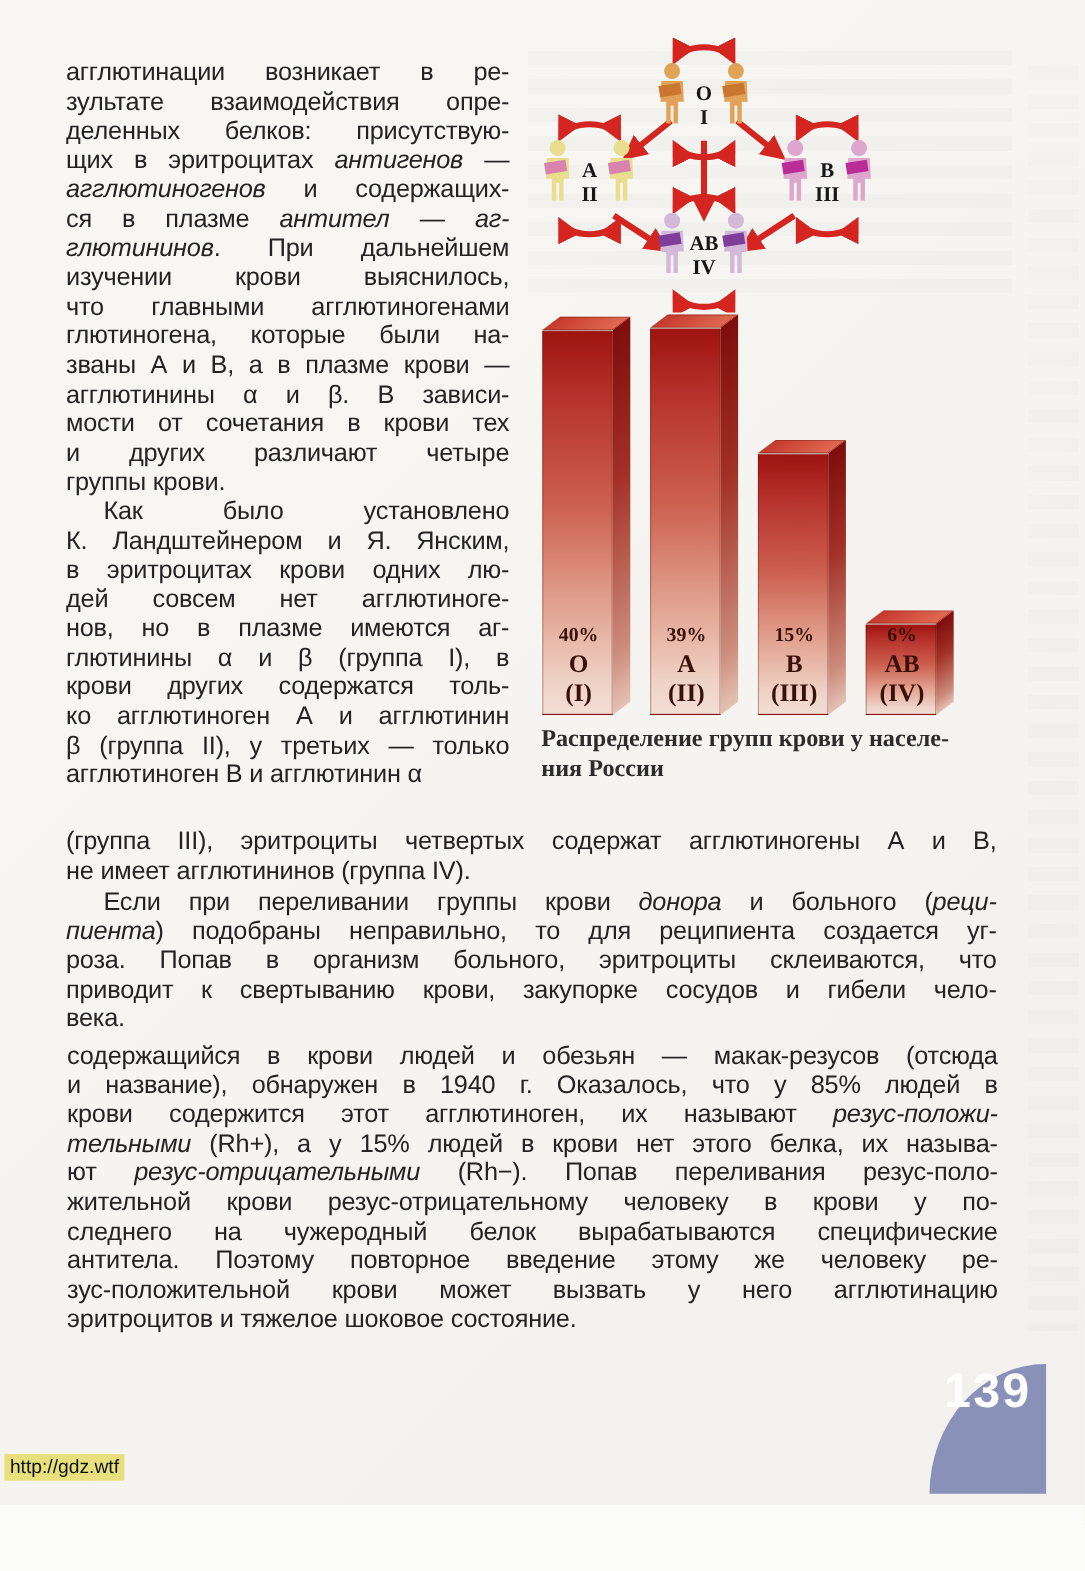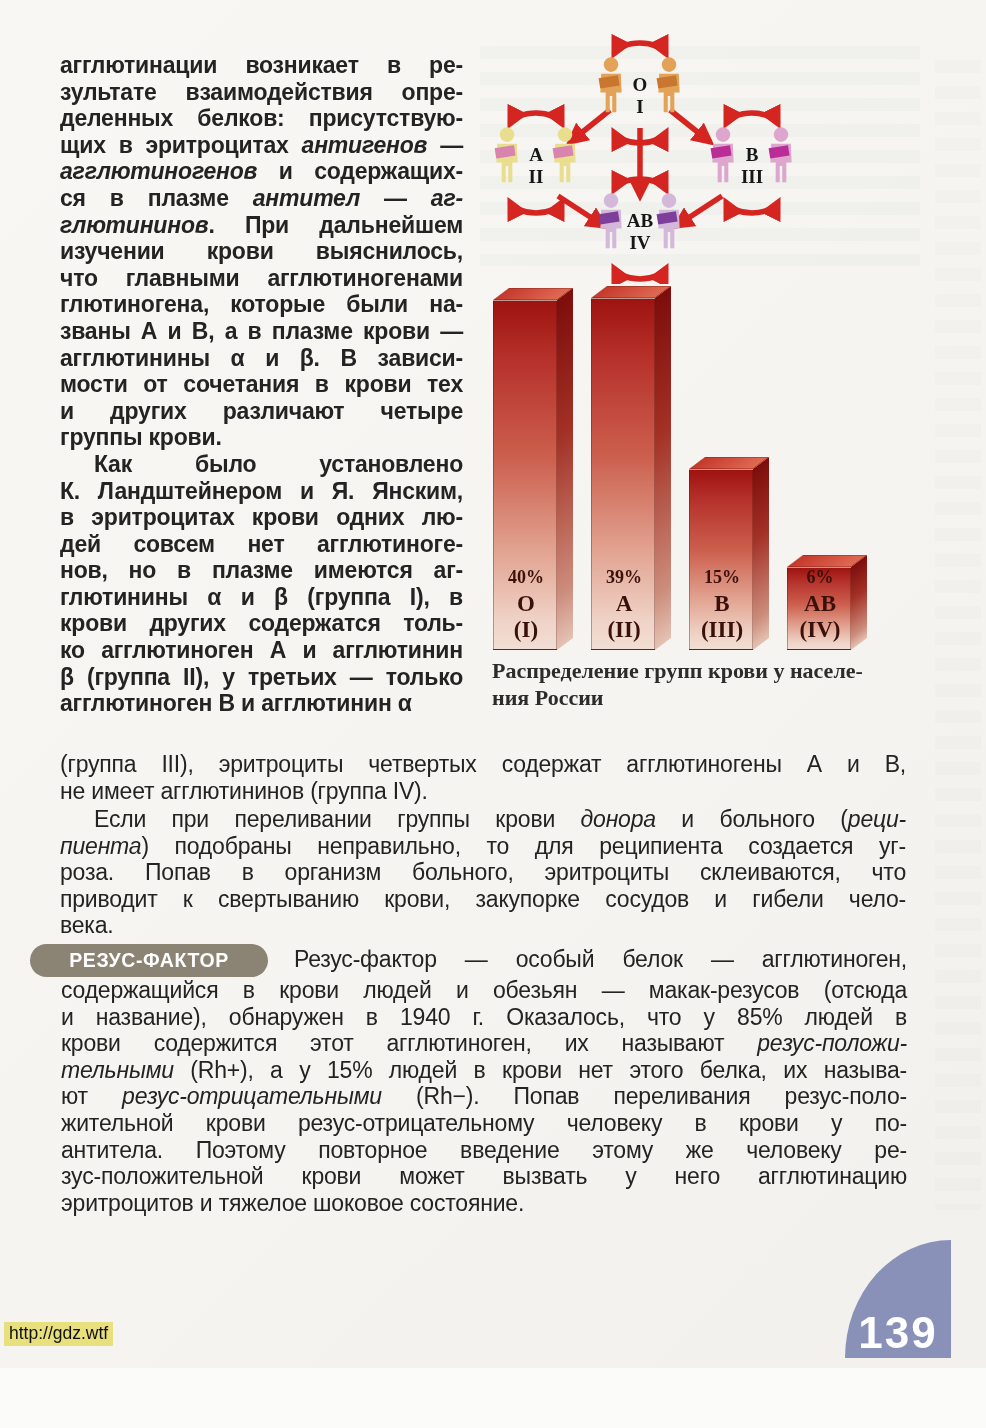--- a/index.html
+++ b/index.html
@@ -15,21 +15,21 @@
   .bleed2{left:935px;top:60px;width:46px;height:1150px;opacity:.7;}
 
   
   .tline{text-align:justify;text-align-last:justify;}
   .tline.last{text-align-last:left;}
   .tline.indent{text-indent:34px;}
   .it{font-style:italic;}
 
   .col{
     position:absolute;left:60px;top:52px;width:403px;
-    font-size:23px;line-height:26.6px;letter-spacing:-0.2px;font-weight:bold;
+    font-size:23px;line-height:26.6px;letter-spacing:-0.2px;
   }
   .wideA{position:absolute;left:60px;top:751px;width:846px;font-size:23px;line-height:26.6px;letter-spacing:-0.2px;}
   .wideB{position:absolute;left:60px;top:806px;width:846px;font-size:23px;line-height:26.6px;letter-spacing:-0.2px;}
 
   
   .rh{position:absolute;left:30px;top:946px;width:877px;font-size:23px;line-height:26.6px;letter-spacing:-0.2px;}
   .rh-line1{display:flex;align-items:flex-start;}
   .badge{
     flex:0 0 238px;height:33px;margin-top:-2px;
     background:#8b8374;border-radius:17px;
@@ -73,21 +73,21 @@
   }
 
   
   .dgsvg{position:absolute;left:480px;top:32px;}
   .dg-letter,.dg-roman{font-family:"Liberation Serif",serif;font-weight:bold;font-size:19px;fill:#161616;}
 
   
   .corner{
     position:absolute;left:845px;top:1240px;width:106px;height:118px;
     background:#8991b9;border-top-left-radius:100% 100%;
-    display:flex;align-items:flex-end;justify-content:center;
+    display:flex;align-items:flex-start;justify-content:center;
   }
   .corner span{font-size:44px;font-weight:bold;color:#ffffff;letter-spacing:2px;}
   .footer{position:absolute;left:0;top:1368px;width:986px;height:60px;background:#fbfbf9;}
   .watermark{
     position:absolute;left:4px;top:1322px;
     background:#e8e07c;color:#101010;font-size:17.5px;padding:1px 5px 2px 5px;
   }
 </style>
 </head>
 <body>
@@ -225,21 +225,21 @@
       <div class="bar3d" style="left: 113px; height: 352px;">
         <div class="bar-side"></div>
         <div class="bar-top"></div>
         <div class="bar-face"></div>
         <div class="bar-label">
           <div class="pct">39%</div>
           <div class="ltr">A</div>
           <div class="rmn">(II)</div>
         </div>
       </div>
-      <div class="bar3d" style="left: 211px; height: 181px;">
+      <div class="bar3d" style="left: 211px; height: 238px;">
         <div class="bar-side"></div>
         <div class="bar-top"></div>
         <div class="bar-face"></div>
         <div class="bar-label">
           <div class="pct">15%</div>
           <div class="ltr">B</div>
           <div class="rmn">(III)</div>
         </div>
       </div>
       <div class="bar3d" style="left: 309px; height: 83px;">
@@ -265,31 +265,28 @@
     </div>
   <div class="wideB">
       <div class="tline indent"><span>Если при переливании группы крови </span><span class="it">донора</span><span> и больного (</span><span class="it">реци-</span></div>
       <div class="tline"><span class="it">пиента</span><span>) подобраны неправильно, то для реципиента создается уг-</span></div>
       <div class="tline"><span>роза. Попав в организм больного, эритроциты склеиваются, что</span></div>
       <div class="tline"><span>приводит к свертыванию крови, закупорке сосудов и гибели чело-</span></div>
       <div class="tline last"><span>века.</span></div>
     </div>
 
   <div class="rh">
-    <div class="rh-line1">
-      <div class="badge">РЕЗУС-ФАКТОР</div>
-      <div class="rh-first"><span>Резус-фактор — особый белок — агглютиноген,</span></div>
-    </div>
     <div class="rh-rest">
         <div class="tline"><span>содержащийся в крови людей и обезьян — макак-резусов (отсюда</span></div>
         <div class="tline"><span>и название), обнаружен в 1940 г. Оказалось, что у 85% людей в</span></div>
         <div class="tline"><span>крови содержится этот агглютиноген, их называют </span><span class="it">резус-положи-</span></div>
         <div class="tline"><span class="it">тельными</span><span> (Rh+), а у 15% людей в крови нет этого белка, их называ-</span></div>
         <div class="tline"><span>ют </span><span class="it">резус-отрицательными</span><span> (Rh−). Попав переливания резус-поло-</span></div>
         <div class="tline"><span>жительной крови резус-отрицательному человеку в крови у по-</span></div>
+        <div class="tline"><span>следнего на чужеродный белок вырабатываются специфические</span></div>
         <div class="tline"><span>антитела. Поэтому повторное введение этому же человеку ре-</span></div>
         <div class="tline"><span>зус-положительной крови может вызвать у него агглютинацию</span></div>
         <div class="tline last"><span>эритроцитов и тяжелое шоковое состояние.</span></div>
       </div>
   </div>
 
   <div class="corner">
     <span>139</span>
   </div>
 

